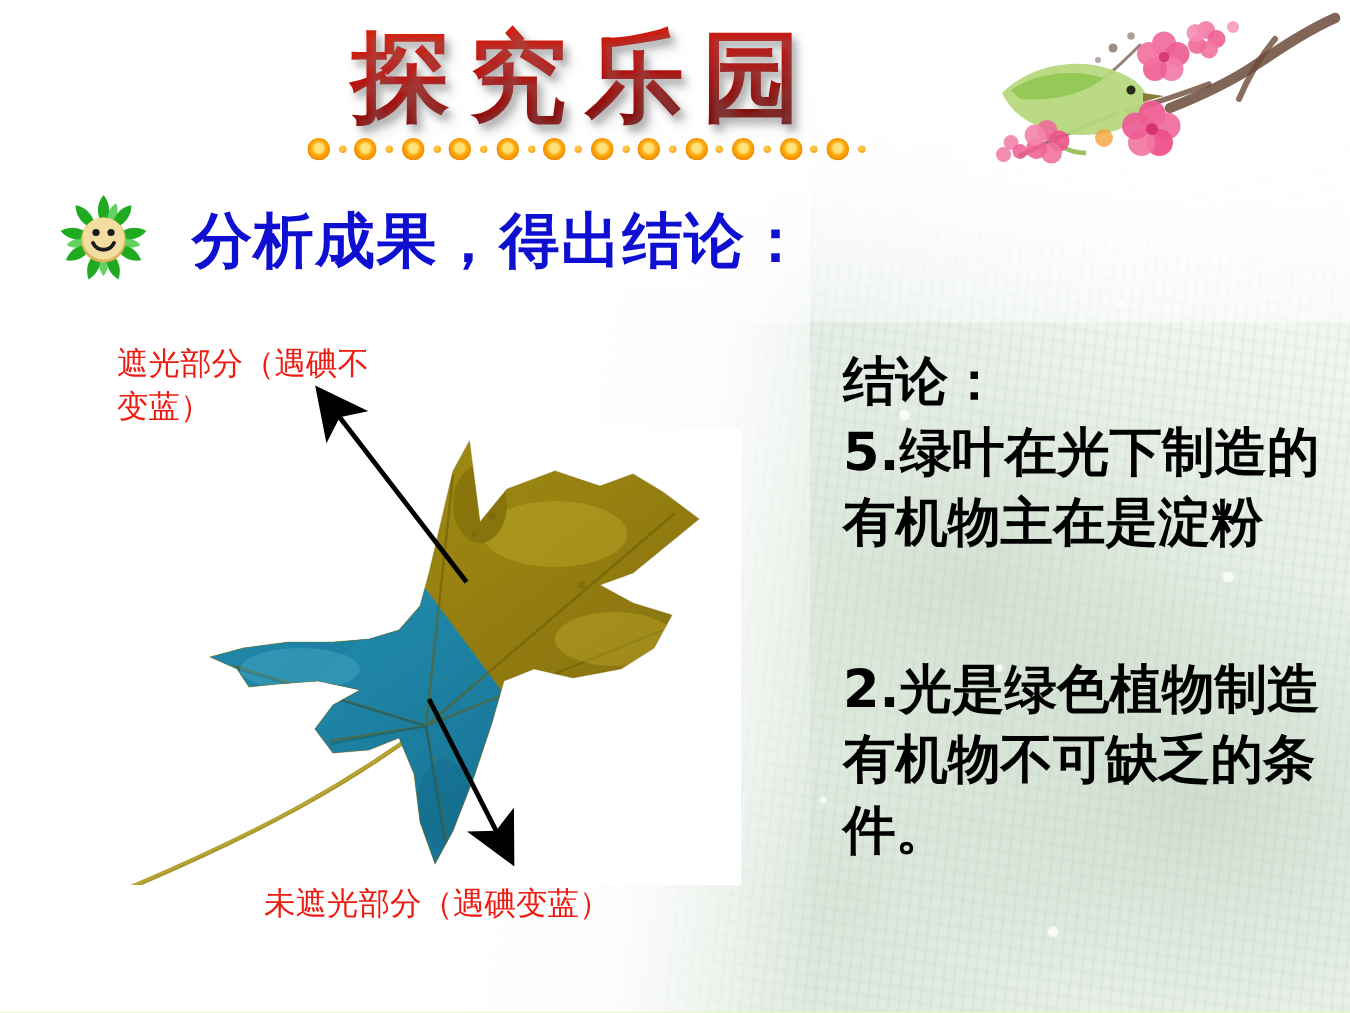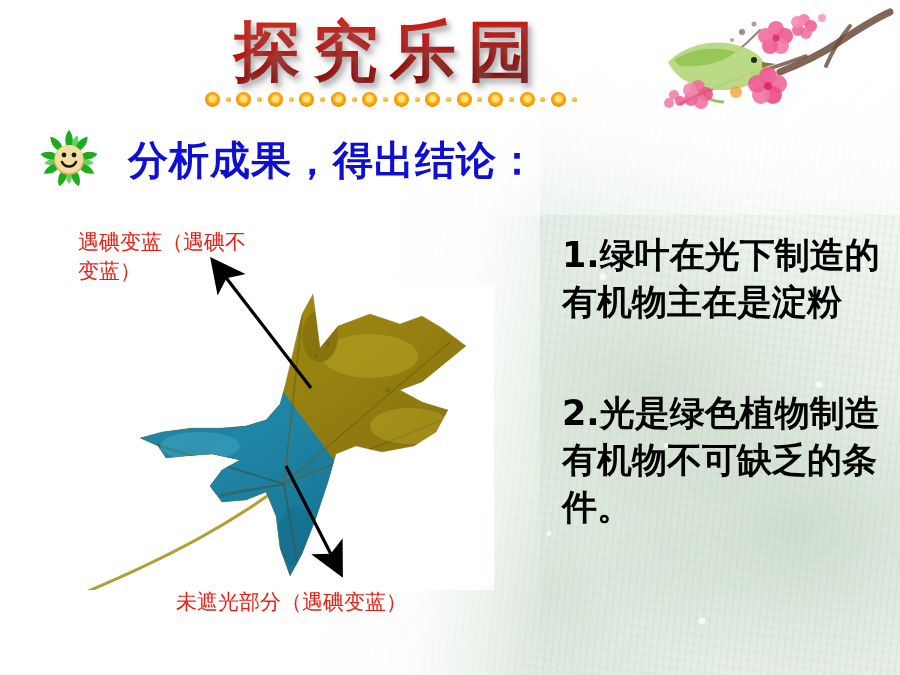--- a/index.html
+++ b/index.html
@@ -381,23 +381,24 @@
     <defs>
       <marker id="ah" markerWidth="11" markerHeight="11" refX="9" refY="5.5" orient="auto">
         <path d="M0,0 L11,5.5 L0,11 L2.6,5.5 Z" fill="#000000"></path>
       </marker>
     </defs>
     <line x1="311" y1="388" x2="214" y2="262" stroke="#000000" stroke-width="3.2" marker-end="url(#ah)"></line>
     <line x1="286" y1="466" x2="340" y2="572" stroke="#000000" stroke-width="3.2" marker-end="url(#ah)"></line>
   </svg>
 
   <div class="label-red" id="label-shaded">
-    <span>遇碘变蓝（遇碘不</span><br>
+    <span>遮光部分（遇碘不</span><br>
     <span>变蓝）</span>
   </div>
   <div class="label-red" id="label-unshaded">未遮光部分（遇碘变蓝）</div>
 
   <div class="conclusion">
-    <span class="item1">1.绿叶在光下制造的有机物主在是淀粉</span>
+    <span class="head">结论：</span>
+    <span class="item1">5.绿叶在光下制造的有机物主在是淀粉</span>
     <span class="item2">2.光是绿色植物制造有机物不可缺乏的条件。</span>
   </div>
 
 </div>
 
 </body></html>

